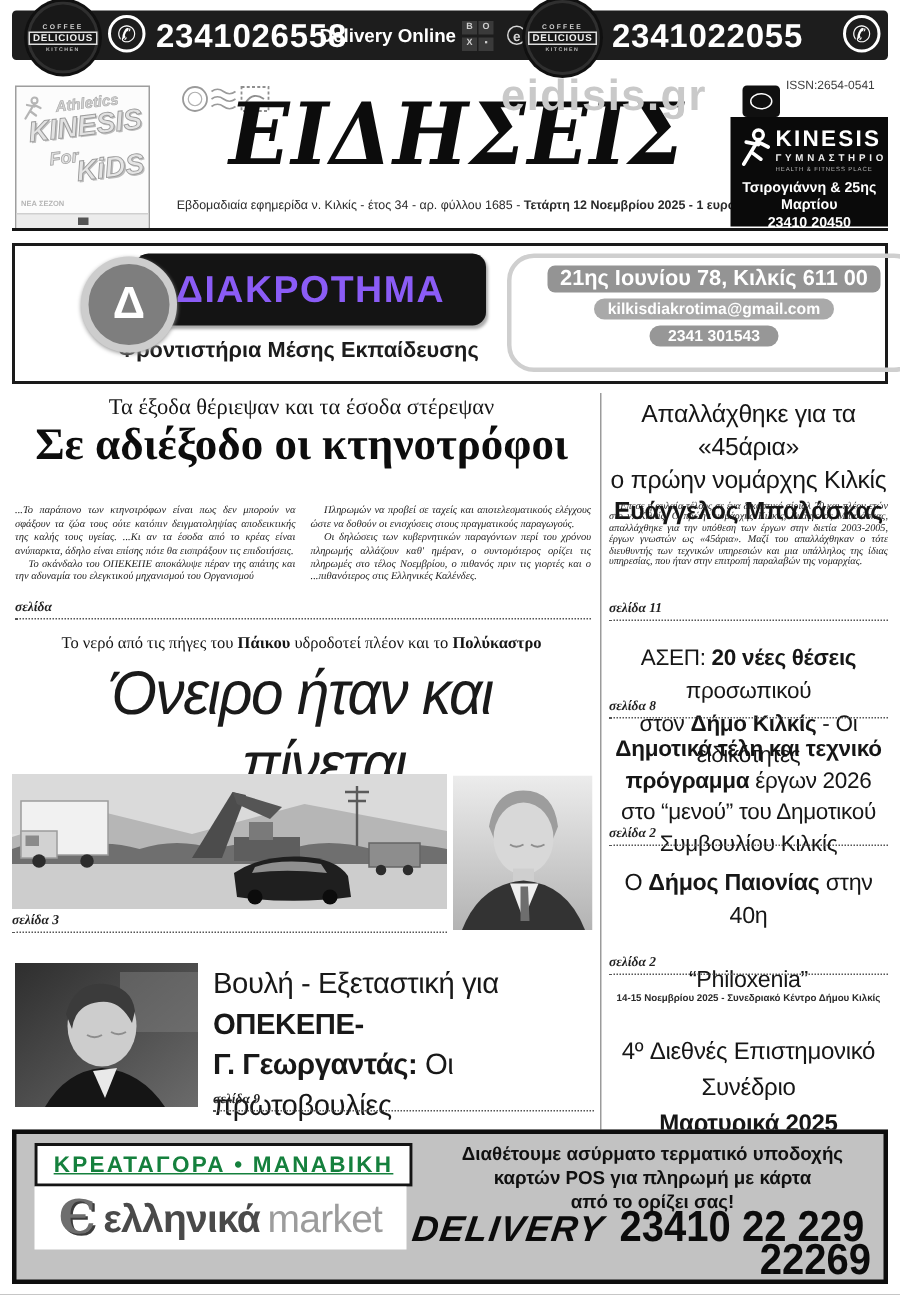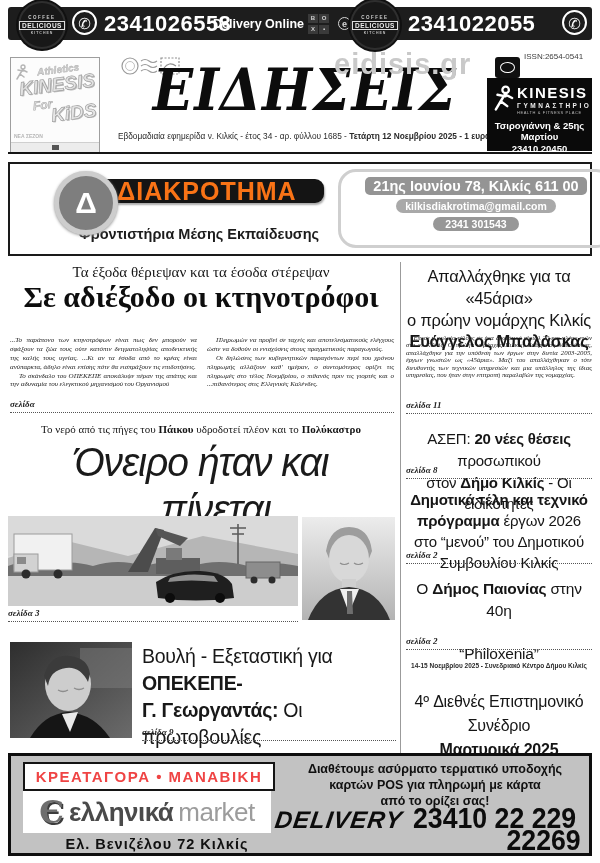--- a/index.html
+++ b/index.html
@@ -50,21 +50,21 @@
   .gym-ad{left:487px;top:78px;width:105px;height:73px;background:#0a0a0a;color:#fff;box-sizing:border-box;padding-top:7px;}
   .g-name{margin-left:30px;font:900 15px "Liberation Sans",sans-serif;letter-spacing:1.5px;line-height:1;}
   .g-line2{margin-left:30px;font:600 6.5px "Liberation Sans",sans-serif;letter-spacing:2.5px;margin-top:2px;color:#eee;}
   .g-line3{margin-left:30px;font:4px "Liberation Sans",sans-serif;letter-spacing:.6px;color:#b9b9b9;margin-top:1px;}
   .g-addr{text-align:center;font:bold 9.5px "Liberation Sans",sans-serif;margin-top:5px;}
   .g-phone{text-align:center;font:bold 9.5px "Liberation Sans",sans-serif;margin-top:1px;}
   .g-runner{position:absolute;left:5px;top:7px;}
 
   
   .dk-box{left:8px;top:162px;width:584px;height:94px;border:2px solid #1a1a1a;box-sizing:border-box;background:#fff;}
-  .dk-bar{position:absolute;left:80px;top:15px;width:234px;height:24px;background:#141414;border-radius:9px;color:#f97316;
+  .dk-bar{position:absolute;left:80px;top:5px;width:234px;height:48px;background:#141414;border-radius:9px;color:#8b5cf6;
           display:flex;align-items:center;justify-content:center;font:900 25px "Liberation Sans",sans-serif;letter-spacing:1px;box-shadow:1px 2px 2px #aaa;}
   .dk-circle{position:absolute;left:44px;top:7px;width:54px;height:54px;border-radius:50%;background:#7e7e7e;
              border:5px solid #cdcdcd;box-shadow:0 1px 3px #999;display:flex;align-items:center;justify-content:center;
              color:#fff;font:900 30px "Liberation Sans",sans-serif;z-index:2;}
   .dk-sub{position:absolute;left:58px;top:62px;width:262px;text-align:center;font:bold 14.5px "Liberation Sans",sans-serif;color:#1c1c1c;}
   .dk-right{position:absolute;left:328px;top:5px;width:276px;height:79px;border:3px solid #cfcfcf;border-radius:18px;
             display:flex;flex-direction:column;align-items:center;padding-top:5px;box-sizing:border-box;gap:4px;}
   .dk-pill1{background:#949494;color:#fff;font:bold 14.5px "Liberation Sans",sans-serif;padding:1px 8px;border-radius:5px;white-space:nowrap;}
   .dk-pill2{background:#a9a9a9;color:#fff;font:bold 10.5px "Liberation Sans",sans-serif;padding:1px 9px;border-radius:8px;}
   .dk-pill3{background:#979797;color:#fff;font:bold 10.5px "Liberation Sans",sans-serif;padding:1px 12px;border-radius:8px;}
@@ -107,21 +107,21 @@
   .dim-pageref{left:406px;top:550px;width:186px;}
   .pai-h{left:404px;top:578px;width:190px;font-size:15.5px;line-height:1.4;}
   .pai-pageref{left:406px;top:636px;width:186px;}
   .conf-kicker{left:404px;top:662px;width:190px;text-align:center;font:600 6.5px "Liberation Sans",sans-serif;color:#2b2b2b;}
   .conf-h{left:404px;top:674px;width:190px;font-size:16px;line-height:1.5;margin-top:16px;}
   .conf-pageref{left:406px;top:752px;width:186px;}
 
   
   .bottom-ad{left:8px;top:753px;width:584px;height:103px;background:#c2c2c2;border:3px solid #0e0e0e;box-sizing:border-box;}
   .ba-box1{position:absolute;left:12px;top:6px;width:248px;height:25px;background:#fff;border:2px solid #141414;
-           display:flex;align-items:center;justify-content:center;font:900 15px "Liberation Sans",sans-serif;letter-spacing:1.5px;color:#ef4444;}
+           display:flex;align-items:center;justify-content:center;font:900 15px "Liberation Sans",sans-serif;letter-spacing:1.5px;color:#15803d;text-decoration:underline;}
   .ba-box2{position:absolute;left:12px;top:35px;width:248px;height:42px;background:#fff;display:flex;align-items:center;justify-content:center;gap:5px;}
   .ba-e{font:900 31px "DejaVu Serif",serif;color:#6e6e6e;text-shadow:1.5px 1.5px 0 #3c3c3c;}
   .ba-gr{font:bold 26px "Liberation Sans",sans-serif;color:#4a4a4a;letter-spacing:-.5px;}
   .ba-en{font:26px "Liberation Sans",sans-serif;color:#9c9c9c;letter-spacing:-.5px;}
   .ba-addr{position:absolute;left:12px;top:80px;width:268px;text-align:center;font:900 14.5px "Liberation Sans",sans-serif;
            letter-spacing:1px;color:#101010;}
   .ba-pos{position:absolute;left:270px;top:5px;width:308px;text-align:center;font:bold 12.5px "Liberation Sans",sans-serif;
           line-height:1.28;color:#101010;}
   .ba-delrow{position:absolute;left:264px;top:46px;width:316px;display:flex;align-items:baseline;justify-content:flex-start;}
   .ba-del{font:900 italic 24px "Liberation Sans",sans-serif;transform:skewX(-8deg);letter-spacing:1px;color:#0c0c0c;}
@@ -341,21 +341,20 @@
   </div>
   <div class="abs pageref conf-pageref">σελίδα 10</div>
 
   <div class="abs bottom-ad">
     <div class="ba-box1">ΚΡΕΑΤΑΓΟΡΑ • ΜΑΝΑΒΙΚΗ</div>
     <div class="ba-box2">
       <span class="ba-e">Є</span>
       <span class="ba-gr">ελληνικά</span>
       <span class="ba-en">market</span>
     </div>
-    <div class="ba-addr">Ελ. Βενιζέλου 72 Κιλκίς</div>
     <div class="ba-pos">
       <span>Διαθέτουμε ασύρματο τερματικό υποδοχής</span><br>
       <span>καρτών POS για πληρωμή με κάρτα</span><br>
       <span>από το ορίζει σας!</span>
     </div>
     <div class="ba-delrow">
       <span class="ba-del">DELIVERY</span>
       <span class="ba-ph1">23410 22 229</span>
     </div>
     <div class="ba-ph2">22269</div>

